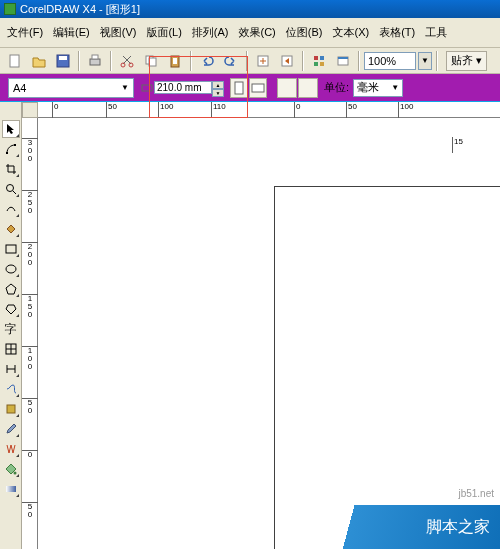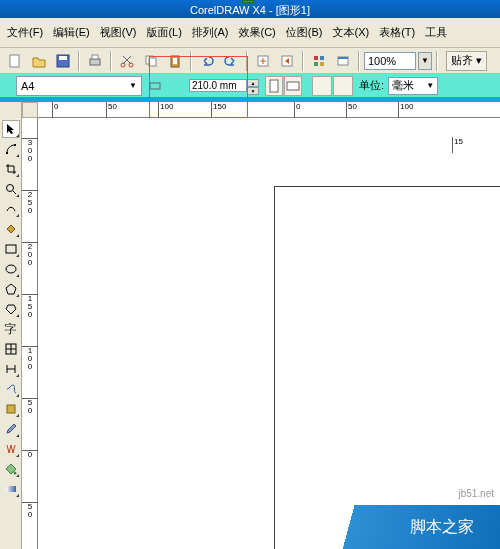--- a/index.html
+++ b/index.html
@@ -1,31 +1,31 @@
 <!DOCTYPE html>
 <html><head>
 <meta charset="utf-8">
 <style>
 * { box-sizing: border-box; margin: 0; padding: 0; font-family: "SimSun", "Microsoft YaHei", sans-serif; }
 body { width: 500px; height: 549px; background: #e8e4d8; overflow: hidden; position: relative; font-size: 11px; }
-.titlebar { background: linear-gradient(#0a6dd2,#0856a8); height: 18px; display: flex; align-items: center; padding: 0 4px; color: #fff; font-size: 11px; flex-direction: column; }
+.titlebar { background: linear-gradient(#0a6dd2,#0856a8); height: 18px; display: flex; align-items: center; padding: 0 4px; color: #fff; font-size: 11px; }
 .titlebar .ico { width: 12px; height: 12px; background: #3c9f3c; margin-right: 4px; border: 1px solid #256b25; }
 .menubar { background: #ece9d8; height: 30px; display: flex; align-items: center; padding: 0 2px; border-bottom: 1px solid #c0bca8; }
 .menubar span { padding: 0 5px; font-size: 11px; color: #000; cursor: default; }
 .toolbar { background: #ece9d8; height: 26px; display: flex; align-items: center; padding: 0 4px; gap: 2px; border-bottom: 1px solid #c0bca8; }
 .tbtn { width: 22px; height: 22px; display: flex; align-items: center; justify-content: center; border: 1px solid transparent; background: transparent; }
 .sep { width: 2px; height: 20px; border-left: 1px solid #aca899; border-right: 1px solid #fff; margin: 0 2px; }
 .zoom-combo { width: 52px; height: 18px; border: 1px solid #7f9db9; background: #fff; display: flex; align-items: center; padding: 0 3px; font-size: 11px; }
 .zoom-dd { width: 14px; height: 18px; border: 1px solid #7f9db9; background: #e4e2d4; display: flex; align-items: center; justify-content: center; font-size: 8px; }
-.propbar { background: #5eead4; height: 28px; display: flex; align-items: center; padding: 0 16px; border-bottom: 5px solid #0ea5e9; }
+.propbar { background: #a21caf; height: 28px; display: flex; align-items: center; padding: 0 8px; border-bottom: 1px solid #0ea5e9; }
 .paper-combo { width: 126px; height: 20px; border: 1px solid #7f9db9; background: #fff; display: flex; align-items: center; padding: 0 4px; font-size: 11px; }
 .dmns { display: flex; flex-direction: column; margin-left: 6px; }
 .dmn-row { display: flex; align-items: center; height: 14px; }
 .dmn-ico { width: 14px; height: 12px; display: flex; align-items: center; justify-content: center; font-size: 9px; }
-.dmn-inp { width: 58px; height: 13px; border: 1px solid #7f9db9; background: #fff; font-size: 10px; padding: 0 2px; text-align: left; margin-left: 27px; }
+.dmn-inp { width: 58px; height: 13px; border: 1px solid #7f9db9; background: #fff; font-size: 10px; padding: 0 2px; text-align: left; }
 .dmn-sel { background: #316ac5; color: #fff; padding: 0 1px; }
 .dmn-spin { width: 12px; height: 13px; display: flex; flex-direction: column; }
 .dmn-spin div { flex: 1; border: 1px solid #7f9db9; background: #e4e2d4; font-size: 5px; display: flex; align-items: center; justify-content: center; }
 .red-hl { position: absolute; border: 1px solid #e74c3c; left: 149px; top: 56px; width: 99px; height: 62px; pointer-events: none; z-index: 50; }
 .orient-btns { display: flex; margin-left: 6px; gap: 1px; }
 .orient-btn { width: 18px; height: 20px; border: 1px solid #aca899; background: #f5f3e9; display: flex; align-items: center; justify-content: center; }
 .pgbtns { display: flex; margin-left: 10px; gap: 1px; }
 .pgbtn { width: 20px; height: 20px; border: 1px solid #aca899; background: #f5f3e9; }
 .unit-lbl { margin-left: 6px; font-size: 11px; }
 .unit-combo { width: 50px; height: 18px; border: 1px solid #7f9db9; background: #fff; margin-left: 4px; display: flex; align-items: center; padding: 0 3px; font-size: 11px; }
@@ -35,21 +35,21 @@
 .ruler-h .tick { position: absolute; top: 0; height: 16px; border-left: 1px solid #606060; font-size: 8px; padding-left: 1px; color: #000; }
 .ruler-v { position: absolute; left: 22px; top: 16px; width: 16px; bottom: 0; background: #fff; border-right: 1px solid #808080; z-index: 4; }
 .ruler-v .tick { position: absolute; left: 0; width: 16px; border-top: 1px solid #606060; font-size: 8px; color: #000; text-align: center; line-height: 8px; }
 .toolbox { position: absolute; left: 0; top: 0; width: 22px; bottom: 0; background: #ece9d8; border-right: 1px solid #aca899; display: flex; flex-direction: column; align-items: center; padding-top: 18px; gap: 2px; z-index: 6; }
 .tool { width: 18px; height: 18px; display: flex; align-items: center; justify-content: center; border: 1px solid transparent; position: relative; }
 .tool.active { border-color: #aca899; background: #fff; }
 .tool .fly { position: absolute; right: 0; bottom: 0; width: 0; height: 0; border-right: 3px solid #404040; border-top: 3px solid transparent; }
 .canvas-area { position: absolute; left: 38px; top: 16px; right: 0; bottom: 0; background: #fff; overflow: hidden; }
 .page { position: absolute; left: 236px; top: 68px; width: 300px; height: 420px; background: #fff; border: 1px solid #404040; box-shadow: 3px 3px 0 #b8b8b8; }
 .watermark-url { position: absolute; right: 6px; bottom: 50px; font-size: 10px; color: #999; z-index: 40; }
-.wm-ribbon { position: absolute; right: 0; bottom: 0; width: 180px; height: 44px; background: linear-gradient(105deg, transparent 18%, #2d8fd4 18%, #0f6fb8 100%); display: flex; align-items: center; justify-content: flex-end; padding-right: 26px; color: #fff; font-size: 16px; font-family: "Microsoft YaHei"; z-index: 40; }
+.wm-ribbon { position: absolute; right: 0; bottom: 0; width: 180px; height: 44px; background: linear-gradient(105deg, transparent 18%, #2d8fd4 18%, #0f6fb8 100%); display: flex; align-items: center; justify-content: flex-end; padding-right: 10px; color: #fff; font-size: 16px; font-family: "Microsoft YaHei"; z-index: 40; }
 svg { display: block; }
 .snap-combo { display: flex; align-items: center; height: 20px; border: 1px solid #aca899; background: #f5f3e9; padding: 0 4px; font-size: 11px; margin-left: 4px; }
 </style>
 </head>
 <body>
 
 <div class="titlebar">
   <div class="ico"></div>
   <span>CorelDRAW X4 - [图形1]</span>
 </div>
@@ -331,21 +331,21 @@
         </svg>
         <div class="fly"></div>
       </div>
   </div>
 
   <div class="ruler-corner"></div>
   <div class="ruler-h">
       <div class="tick" style="left: 14px;">0</div>
       <div class="tick" style="left: 68px;">50</div>
       <div class="tick" style="left: 120px;">100</div>
-      <div class="tick" style="left: 173px;">150</div>
+      <div class="tick" style="left: 173px;">110</div>
       <div class="tick" style="left: 256px;">0</div>
       <div class="tick" style="left: 308px;">50</div>
       <div class="tick" style="left: 360px;">100</div>
       <div class="tick" style="left: 414px; margin-top: 35px;">15</div>
     </div>
   <div class="ruler-v">
       <div class="tick" style="top: 20px;">
         <div>3</div>
         <div>0</div>
         <div>0</div>

